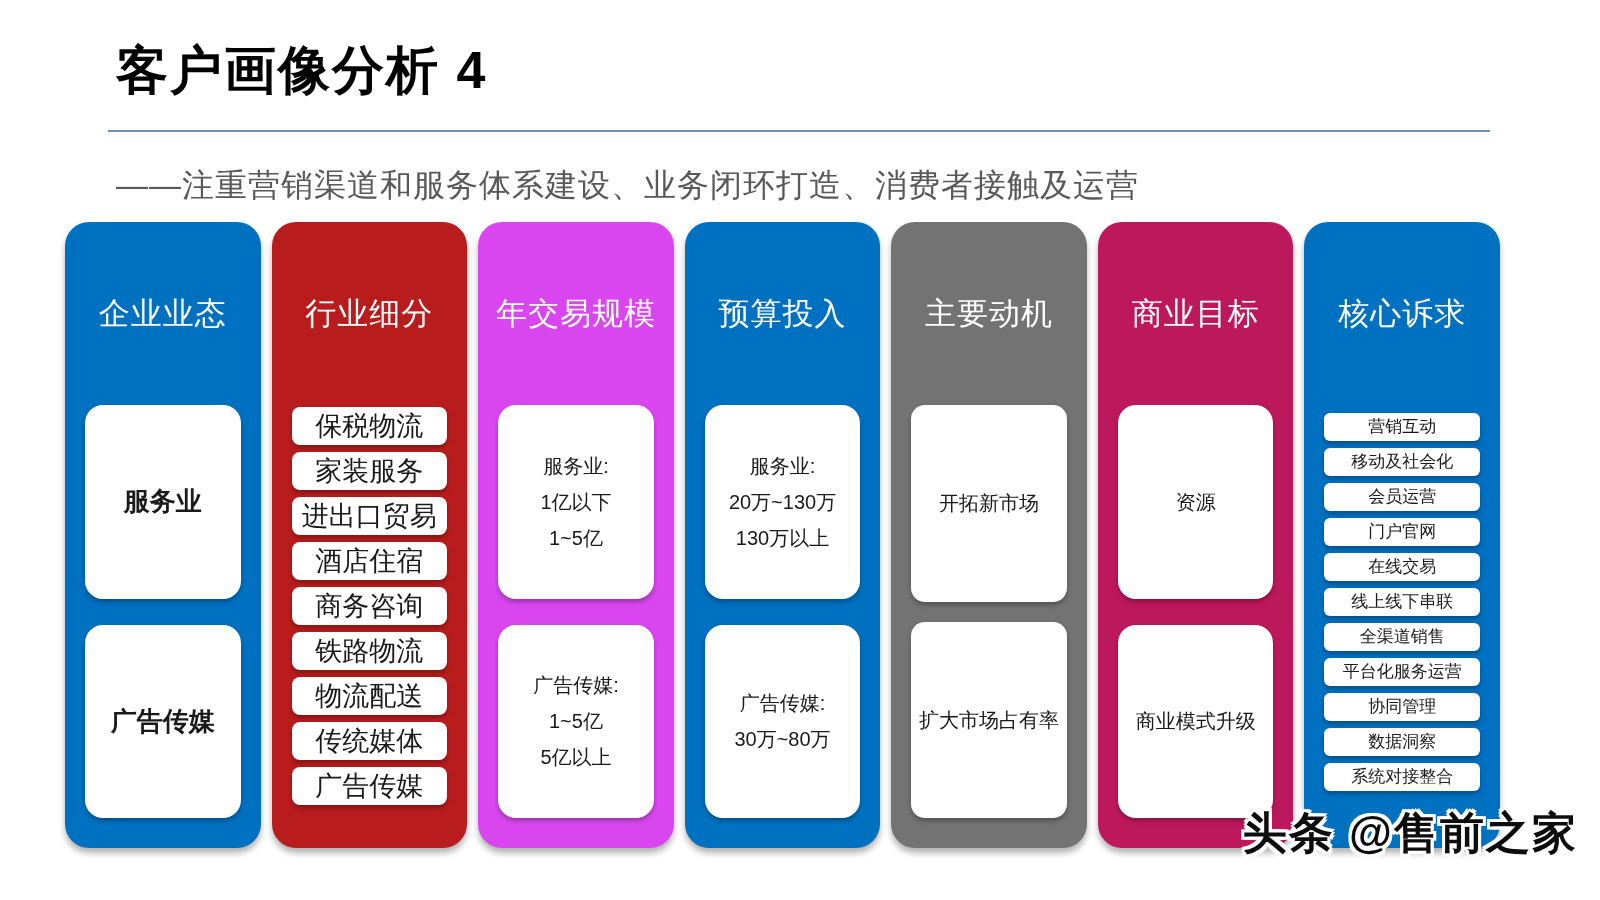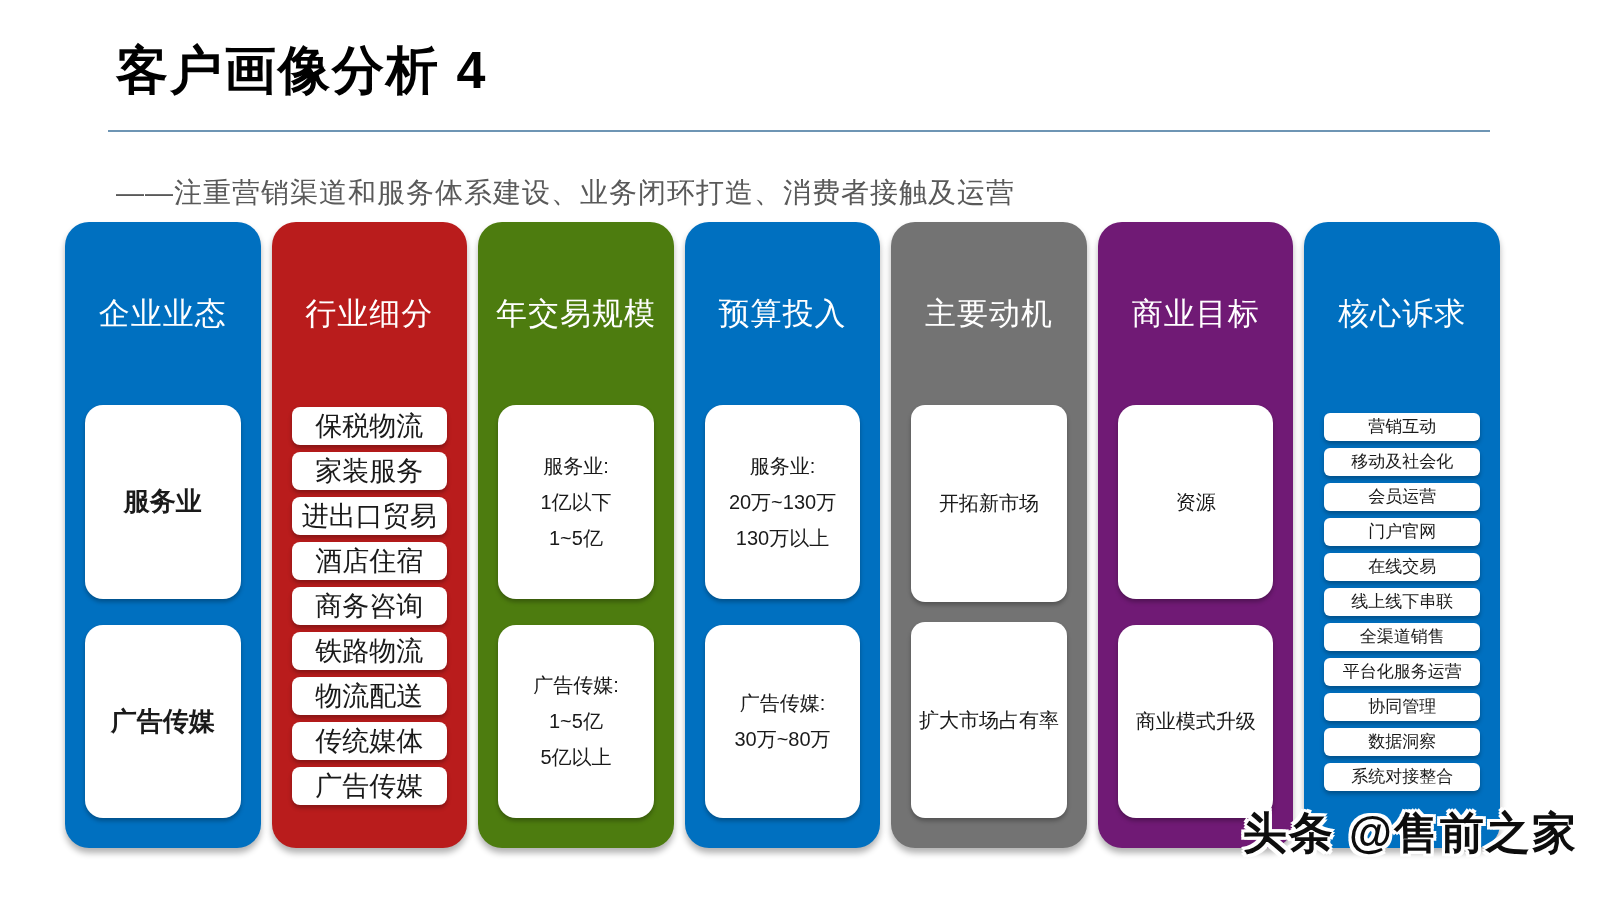--- a/index.html
+++ b/index.html
@@ -12,22 +12,22 @@
   .title {
     position:absolute; left:116px; top:36px; margin:0;
     font-size:52px; font-weight:bold; color:#000;
     letter-spacing:2px;
   }
   .divider {
     position:absolute; left:108px; top:130px;
     width:1382px; height:2px; background:#6e95b4;
   }
   .subtitle {
-    position:absolute; left:116px; top:174px;
-    font-size:28px; color:#595959; letter-spacing:1px;
+    position:absolute; left:116px; top:164px;
+    font-size:32px; color:#595959; letter-spacing:1px;
     white-space:nowrap;
   }
   .columns {
     position:absolute; left:65px; top:222px;
     width:1435px; height:626px;
     display:flex; gap:11px;
   }
   .column {
     flex:1 1 0; background:#0070C0;
     border-radius:24px;
@@ -118,21 +118,21 @@
             <div class="card-line">物流配送</div>
           </div>
           <div class="card">
             <div class="card-line">传统媒体</div>
           </div>
           <div class="card">
             <div class="card-line">广告传媒</div>
           </div>
         </div>
       </div>
-      <div class="column" style="background: #4d7c0f;">
+      <div class="column" style="background: #d946ef;">
         <div class="col-header">年交易规模</div>
         <div class="col-body type-big">
           <div class="card">
             <div class="card-line">服务业:</div>
             <div class="card-line">1亿以下</div>
             <div class="card-line">1~5亿</div>
           </div>
           <div class="card">
             <div class="card-line">广告传媒:</div>
             <div class="card-line">1~5亿</div>
@@ -158,21 +158,21 @@
         <div class="col-header">主要动机</div>
         <div class="col-body type-mid">
           <div class="card">
             <div class="card-line">开拓新市场</div>
           </div>
           <div class="card">
             <div class="card-line">扩大市场占有率</div>
           </div>
         </div>
       </div>
-      <div class="column" style="background: #701a75;">
+      <div class="column" style="background: #be185d;">
         <div class="col-header">商业目标</div>
         <div class="col-body type-big">
           <div class="card">
             <div class="card-line">资源</div>
           </div>
           <div class="card">
             <div class="card-line">商业模式升级</div>
           </div>
         </div>
       </div>

